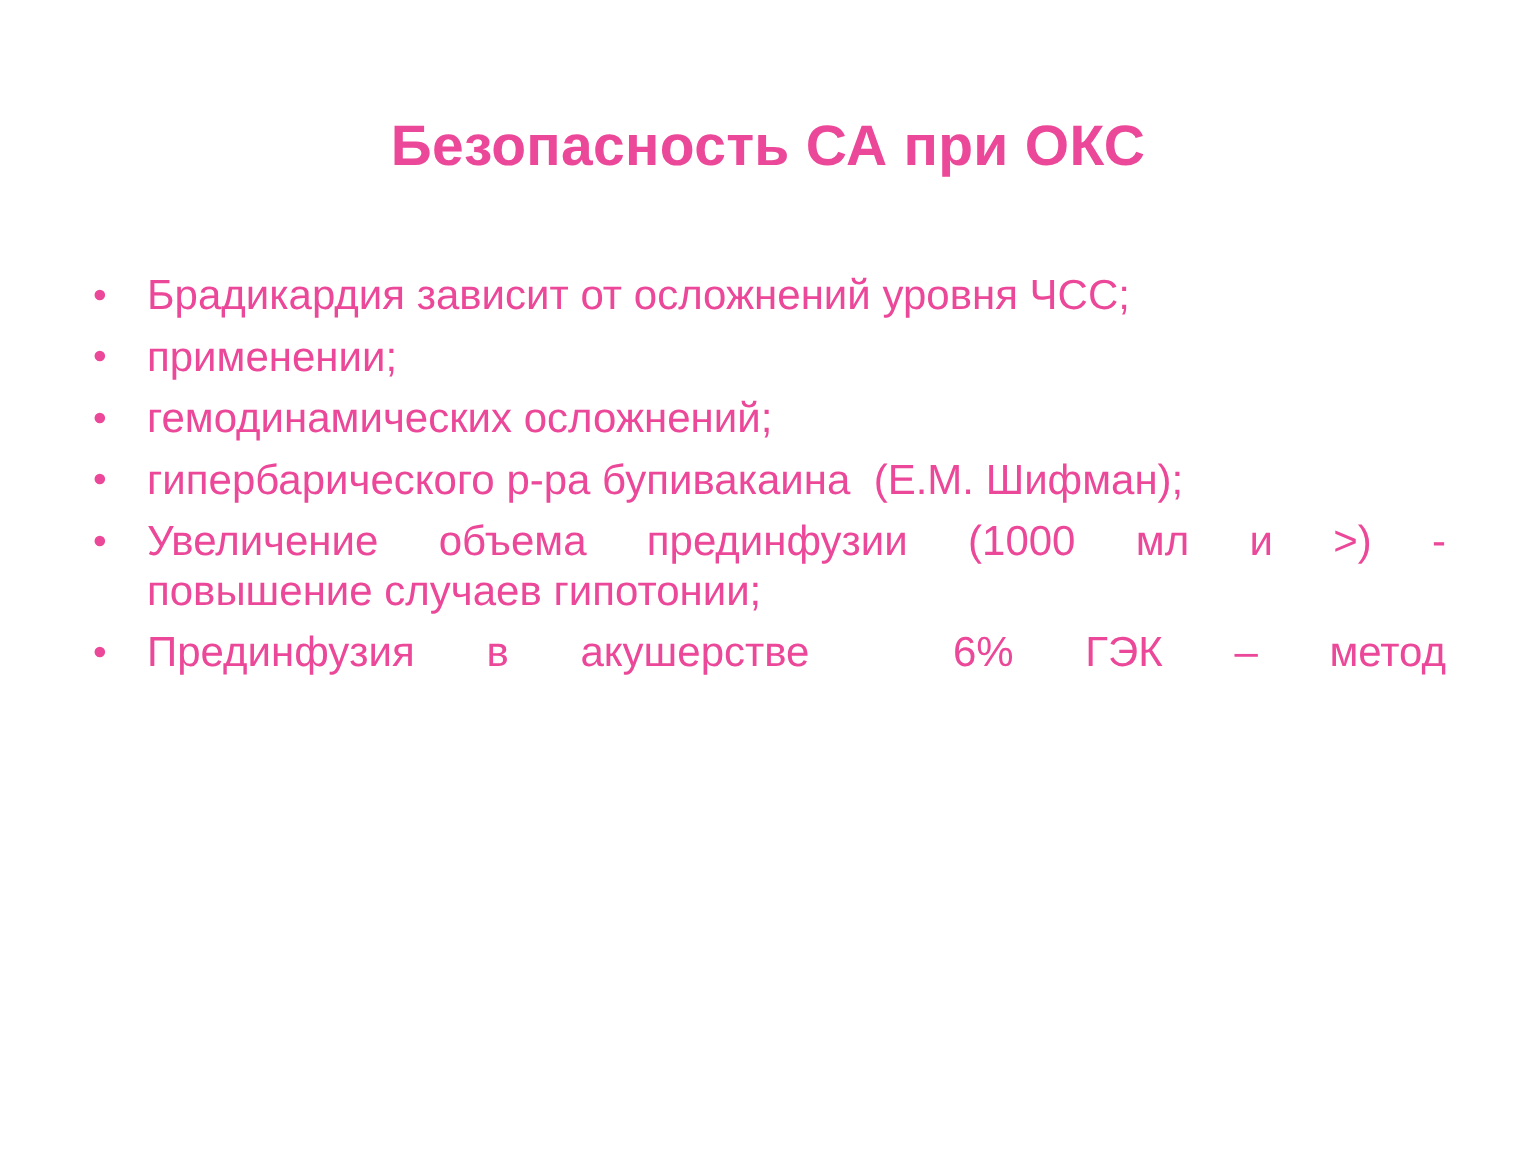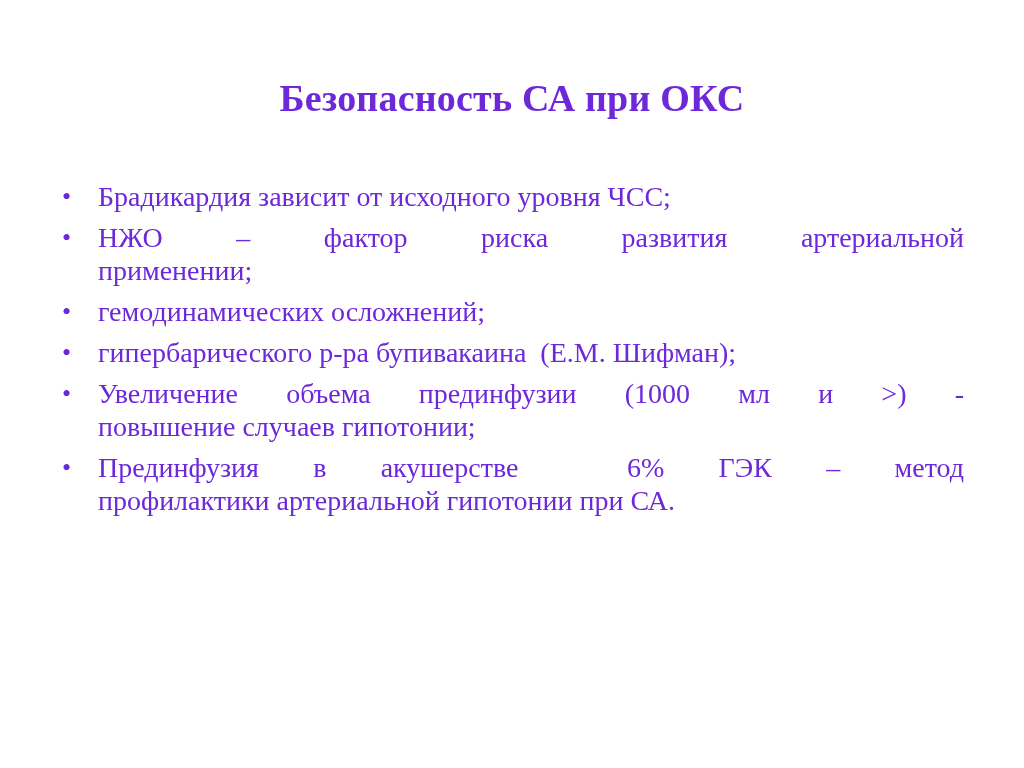--- a/index.html
+++ b/index.html
@@ -5,22 +5,22 @@
   html, body {
     margin: 0;
     padding: 0;
     background: #ffffff;
   }
   .slide {
     position: relative;
     width: 1024px;
     height: 648px;
     background: #ffffff;
-    color: #6d28d9;
-    font-family: Liberation Serif, serif;
+    color: #ec4899;
+    font-family: Liberation Sans, sans-serif;
     overflow: hidden;
   }
   .title {
     position: absolute;
     top: 76px;
     left: 0;
     width: 1024px;
     margin: 0;
     text-align: center;
     font-size: 38px;
@@ -61,27 +61,26 @@
 </style>
 </head>
 <body>
 
 <div class="slide">
   <h1 class="title">Безопасность СА при ОКС</h1>
   <div class="bullets">
       <div class="bullet-item">
         <span class="bullet-marker">•</span>
         <div class="bullet-text">
-          <div class="line">Брадикардия зависит от исходного уровня ЧСС;</div>
+          <div class="line">Брадикардия зависит от осложнений уровня ЧСС;</div>
         </div>
       </div>
       <div class="bullet-item">
         <span class="bullet-marker">•</span>
         <div class="bullet-text">
-          <div class="line j">НЖО – фактор риска развития артериальной</div>
           <div class="line">применении;</div>
         </div>
       </div>
       <div class="bullet-item">
         <span class="bullet-marker">•</span>
         <div class="bullet-text">
           <div class="line">гемодинамических осложнений;</div>
         </div>
       </div>
       <div class="bullet-item">
@@ -94,17 +93,16 @@
         <span class="bullet-marker">•</span>
         <div class="bullet-text">
           <div class="line j">Увеличение объема прединфузии (1000 мл и &gt;) -</div>
           <div class="line">повышение случаев гипотонии;</div>
         </div>
       </div>
       <div class="bullet-item">
         <span class="bullet-marker">•</span>
         <div class="bullet-text">
           <div class="line j">Прединфузия в акушерстве&nbsp; 6% ГЭК – метод</div>
-          <div class="line">профилактики артериальной гипотонии при СА.</div>
         </div>
       </div>
     </div>
 </div>
 
 </body></html>

